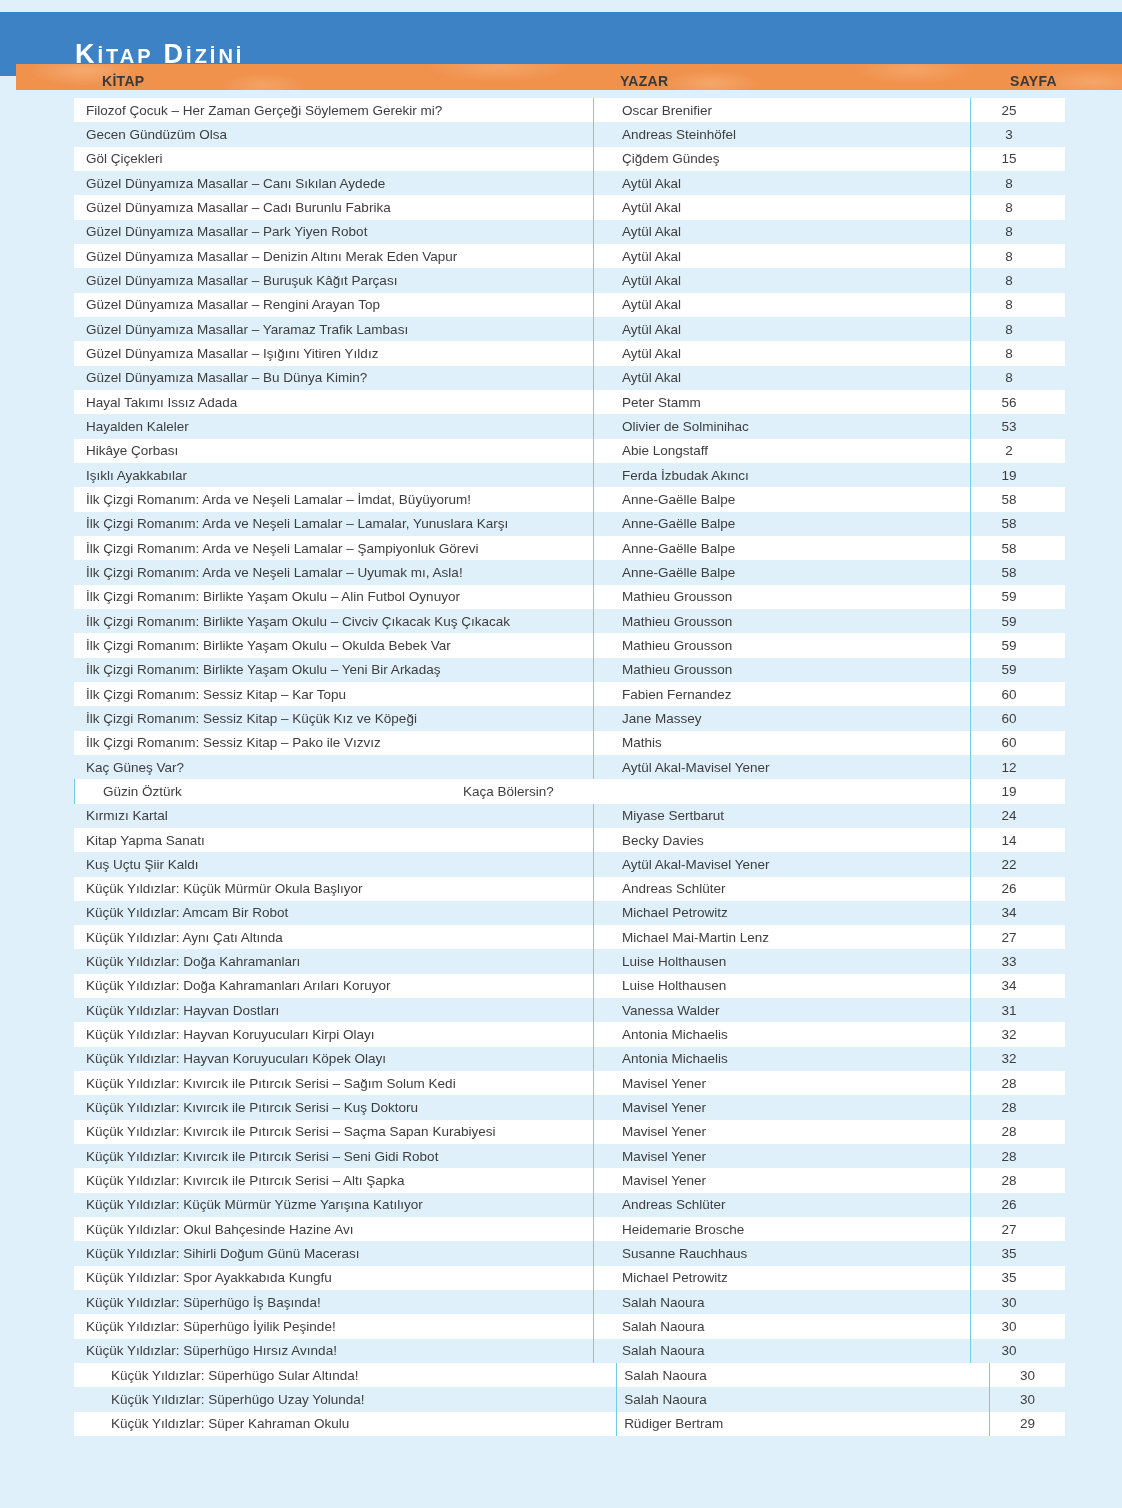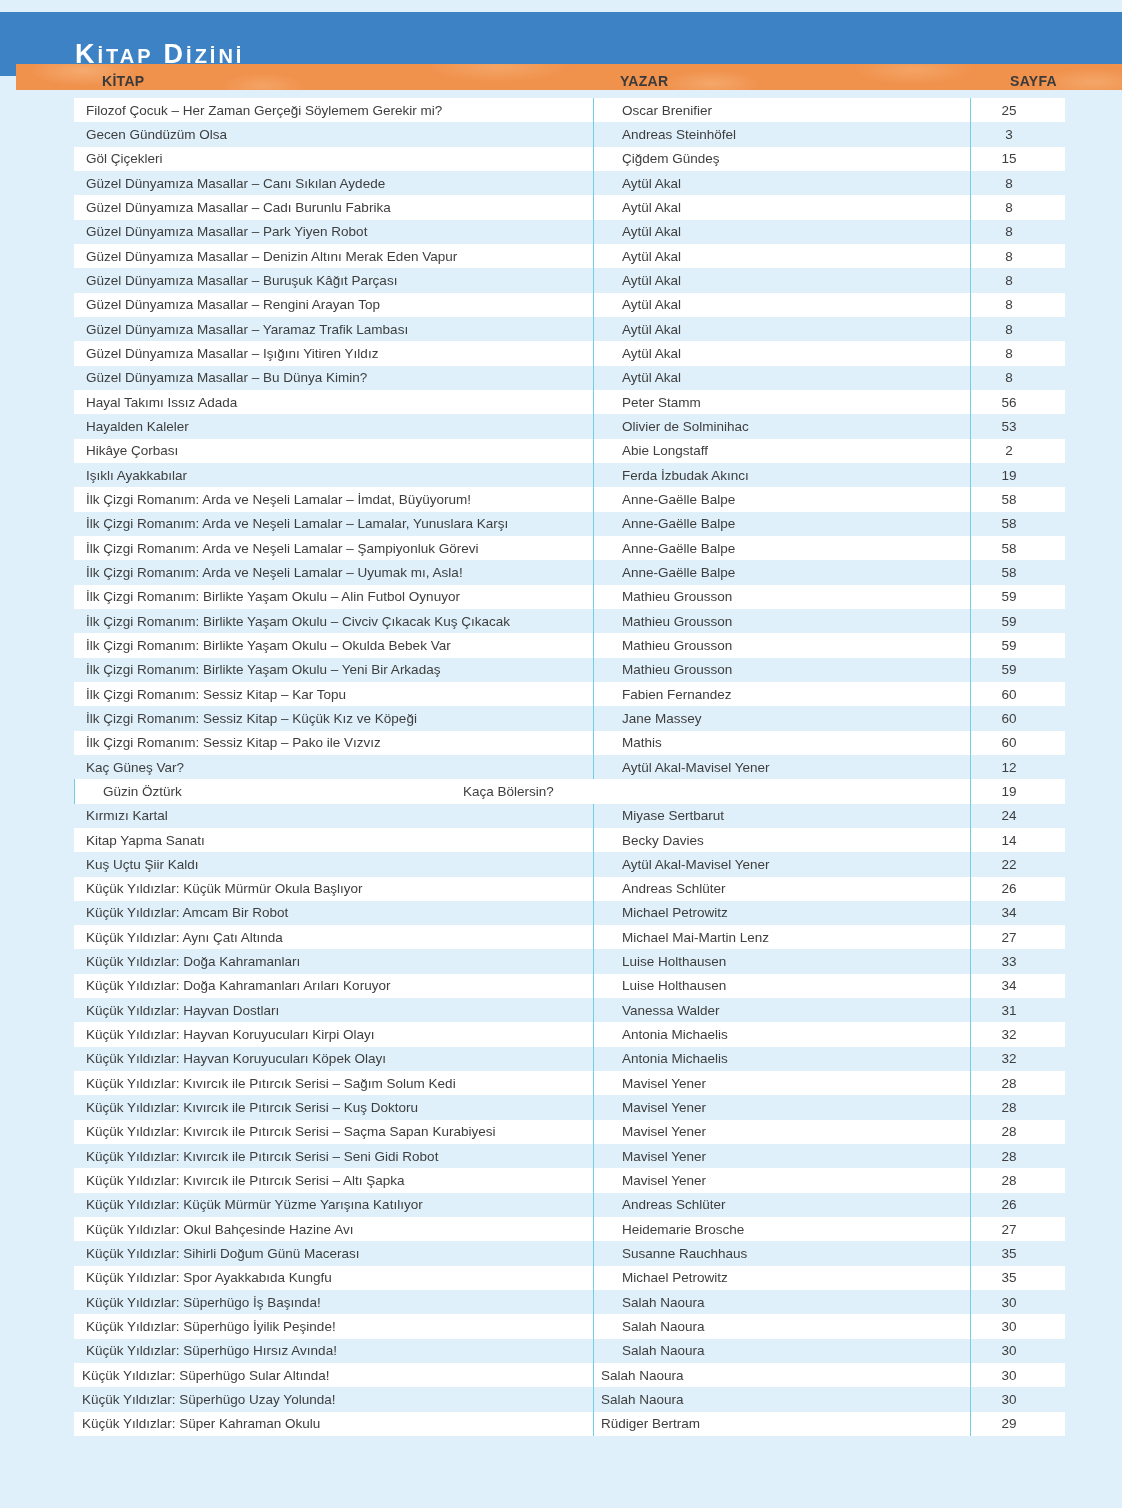--- a/index.html
+++ b/index.html
@@ -51,21 +51,21 @@
   }
   .row:nth-child(odd){background:#ffffff;}
   .cell{
     display:flex;align-items:center;height:100%;
     font-size:13.5px;box-sizing:border-box;white-space:nowrap;overflow:hidden;
   }
   .c-title{width:519px;padding-left:12px;}
   .c-author{width:377px;padding-left:28px;border-left:1px solid #72cfe3;}
   .c-page{width:77px;justify-content:center;border-left:1px solid #72cfe3;}
   
-  .row:nth-child(n+53) .c-title{padding-left:8px;}
+  .row:nth-child(n+53) .c-title{padding-left:8px;margin-left:29px;}
   .row:nth-child(n+53) .c-author{padding-left:7px;}
 </style>
 </head>
 <body>
 
 <div class="banner">
   <h1 class="page-title"><span>K</span><span class="sc">İTAP</span><span class="wordgap"></span><span>D</span><span class="sc">İZİNİ</span></h1>
 </div>
 
 <div class="colhead">

